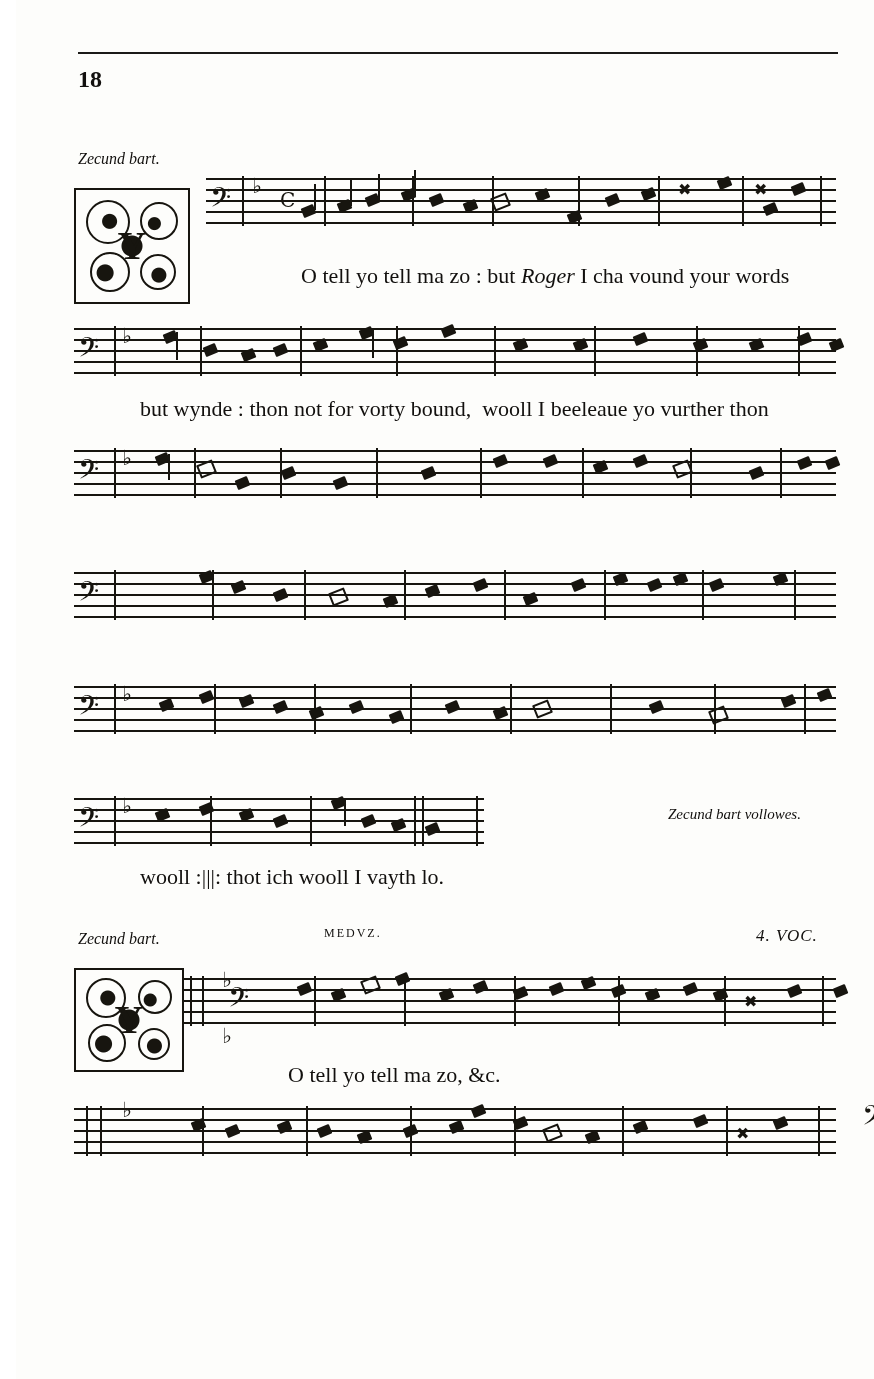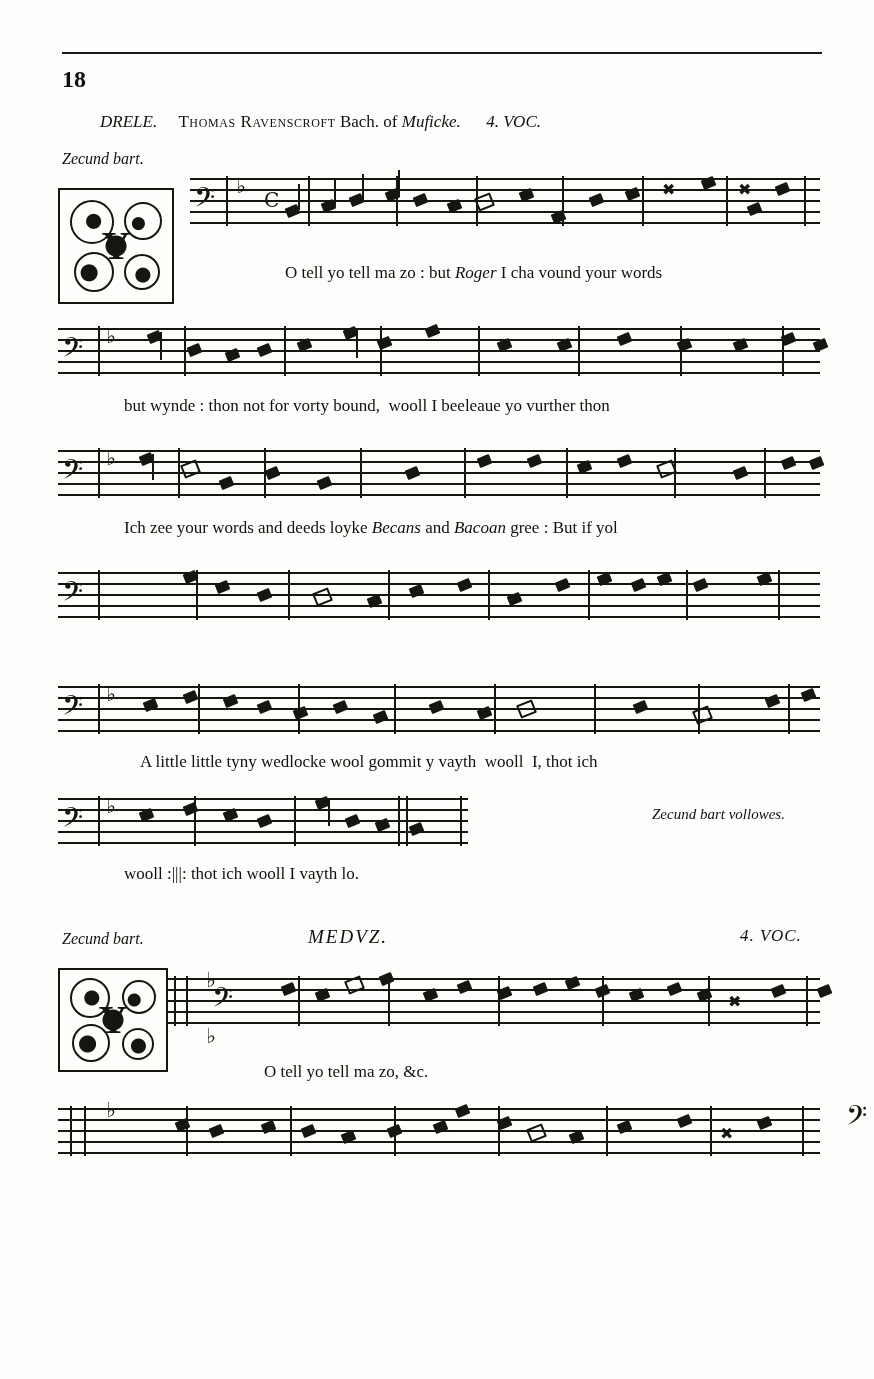--- a/index.html
+++ b/index.html
@@ -4,20 +4,21 @@
 <style>
   html,body{margin:0;padding:0;background:#ffffff;}
   body{
     width:874px;height:1379px;position:relative;overflow:hidden;
     font-family:"Liberation Serif", serif;
     color:#12100e;
   }
   .page{
     position:absolute;inset:0;
     background:#fdfdfb;
+    margin-left:16px;
   }
   
   .top-rule{
     position:absolute;left:62px;top:52px;width:760px;height:2px;
     background:#1b1a18;
   }
   .head-row{
     position:absolute;left:62px;top:58px;width:770px;height:40px;
   }
   .folio{
@@ -35,28 +36,28 @@
     position:absolute;left:100px;top:112px;width:730px;
     font-size:17px;
     white-space:nowrap;
   }
   .byline .sc{font-variant:small-caps;letter-spacing:.6px;}
   .byline .ital{font-style:italic;}
   .part-label{
     position:absolute;font-style:italic;font-size:16px;
   }
   .lyric{
-    position:absolute;font-size:17px;white-space:nowrap;
+    position:absolute;font-size:22px;white-space:nowrap;
   }
   .lyric .ital{font-style:italic;}
   .voc{
     position:absolute;font-style:italic;font-size:17px;letter-spacing:1px;
   }
   .medvz{
-    position:absolute;font-style:italic;font-size:19px;letter-spacing:2px;
+    position:absolute;font-size:12px;letter-spacing:2px;
   }
   .cont-note{
     position:absolute;font-style:italic;font-size:15px;
   }
 
   
   .staff{
     position:absolute;
   }
   .staff .lines{position:absolute;left:0;top:0;right:0;bottom:0;}
@@ -119,29 +120,20 @@
 <body>
 
 <div class="page">
 
   <div class="top-rule"></div>
 
   <div class="head-row">
     <div class="folio">18</div>
   </div>
 
-  <div class="byline">
-    <span class="ital">DRELE.</span>
-    &nbsp;&nbsp;&nbsp;
-    <span class="sc">Thomas Ravenscroft</span>
-    <span>Bach. of</span>
-    <span class="ital">Muficke.</span>
-    &nbsp;&nbsp;&nbsp;&nbsp;
-    <span class="ital">4. VOC.</span>
-  </div>
 
   <div class="part-label" style="left:62px;top:150px;">Zecund bart.</div>
 
   <div class="initial" style="left:58px;top:188px;width:112px;height:112px;">
     <div class="vine" style="left:10px;top:10px;width:40px;height:40px;"></div>
     <div class="vine" style="right:10px;top:12px;width:34px;height:34px;"></div>
     <div class="vine" style="left:14px;bottom:10px;width:36px;height:36px;"></div>
     <div class="vine" style="right:12px;bottom:12px;width:32px;height:32px;"></div>
     <div class="letter">Y</div>
   </div>
@@ -257,23 +249,20 @@
     <div class="note" style="left:348px;top:18px;"></div>
     <div class="note" style="left:420px;top:6px;"></div>
     <div class="note" style="left:470px;top:6px;"></div>
     <div class="note" style="left:520px;top:12px;"></div>
     <div class="note" style="left:560px;top:6px;"></div>
     <div class="note open" style="left:600px;top:12px;"></div>
     <div class="note" style="left:676px;top:18px;"></div>
     <div class="note" style="left:724px;top:8px;"></div>
     <div class="note" style="left:752px;top:8px;"></div>
   </div>
-  <div class="lyric" style="left:124px;top:518px;">
-    Ich zee your words and deeds loyke <span class="ital">Becans</span> and <span class="ital">Bacoan</span> gree : But if yol
-  </div>
 
   <div class="staff" style="left:58px;top:572px;width:762px;height:48px;">
     <div class="lines">
         <i></i>
         <i></i>
         <i></i>
         <i></i>
         <i></i>
       </div>
     <div class="clef" style="left:4px;top:6px;">𝄢</div>
@@ -327,23 +316,20 @@
     <div class="note" style="left:236px;top:22px;"></div>
     <div class="note" style="left:276px;top:16px;"></div>
     <div class="note" style="left:316px;top:26px;"></div>
     <div class="note" style="left:372px;top:16px;"></div>
     <div class="note" style="left:420px;top:22px;"></div>
     <div class="note open" style="left:460px;top:16px;"></div>
     <div class="note" style="left:576px;top:16px;"></div>
     <div class="note open" style="left:636px;top:22px;"></div>
     <div class="note" style="left:708px;top:10px;"></div>
     <div class="note" style="left:744px;top:4px;"></div>
-  </div>
-  <div class="lyric" style="left:140px;top:752px;">
-    A little  little  tyny  wedlocke  wool  gommit  y  vayth&nbsp; wooll&nbsp; I,  thot  ich
   </div>
 
   <div class="staff" style="left:58px;top:798px;width:410px;height:48px;">
     <div class="lines">
         <i></i>
         <i></i>
         <i></i>
         <i></i>
         <i></i>
       </div>
@@ -409,21 +395,21 @@
     <div class="note" style="left:366px;top:6px;"></div>
     <div class="note" style="left:398px;top:0px;"></div>
     <div class="note" style="left:428px;top:8px;"></div>
     <div class="note" style="left:462px;top:12px;"></div>
     <div class="note" style="left:500px;top:6px;"></div>
     <div class="note" style="left:530px;top:12px;"></div>
     <div class="xnote" style="left:560px;top:16px;">✖</div>
     <div class="note" style="left:604px;top:8px;"></div>
     <div class="note" style="left:650px;top:8px;"></div>
   </div>
-  <div class="lyric" style="left:264px;top:1062px;">O tell yo tell ma zo, &amp;c.</div>
+  <div class="lyric" style="left:272px;top:1062px;">O tell yo tell ma zo, &amp;c.</div>
 
   <div class="staff" style="left:58px;top:1108px;width:762px;height:48px;">
     <div class="lines">
         <i></i>
         <i></i>
         <i></i>
         <i></i>
         <i></i>
       </div>
     <div class="clef" style="left:788px;top:-6px;">𝄢</div>

